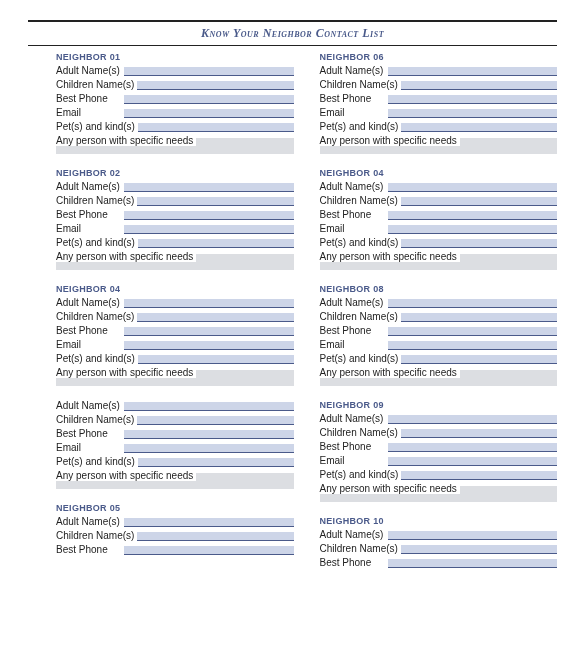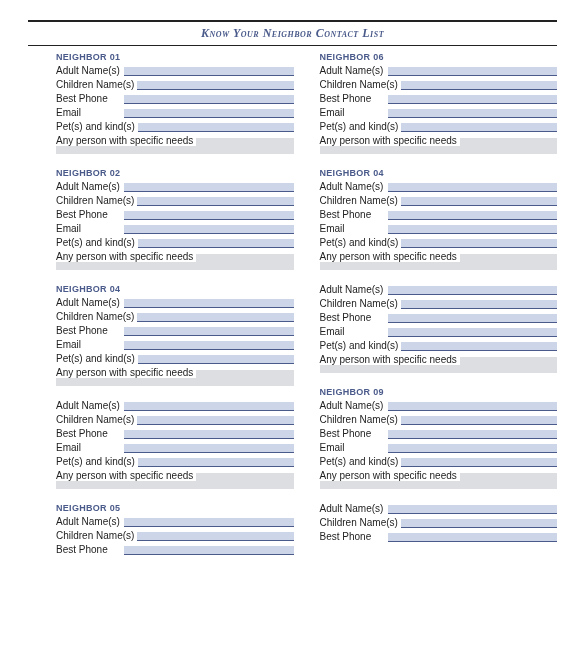--- a/index.html
+++ b/index.html
@@ -269,20 +269,21 @@
         </div>
         <div class="needs-wrap">
           <div class="needs-head">
             <div class="needs-label">Any person with specific needs</div>
             <div class="needs-bar"></div>
           </div>
           <div class="needs-bar"></div>
         </div>
       </div>
       <div class="card">
+        <div class="card-head">NEIGHBOR  08</div>
         <div class="field-row">
           <div class="field-label">Adult Name(s)</div>
           <div class="field-line"></div>
         </div>
         <div class="field-row">
           <div class="field-label">Children Name(s)</div>
           <div class="field-line"></div>
         </div>
         <div class="field-row">
           <div class="field-label">Best Phone</div>
@@ -328,20 +329,21 @@
         </div>
         <div class="needs-wrap">
           <div class="needs-head">
             <div class="needs-label">Any person with specific needs</div>
             <div class="needs-bar"></div>
           </div>
           <div class="needs-bar"></div>
         </div>
       </div>
       <div class="card">
+        <div class="card-head">NEIGHBOR  10</div>
         <div class="field-row">
           <div class="field-label">Adult Name(s)</div>
           <div class="field-line"></div>
         </div>
         <div class="field-row">
           <div class="field-label">Children Name(s)</div>
           <div class="field-line"></div>
         </div>
         <div class="field-row">
           <div class="field-label">Best Phone</div>

